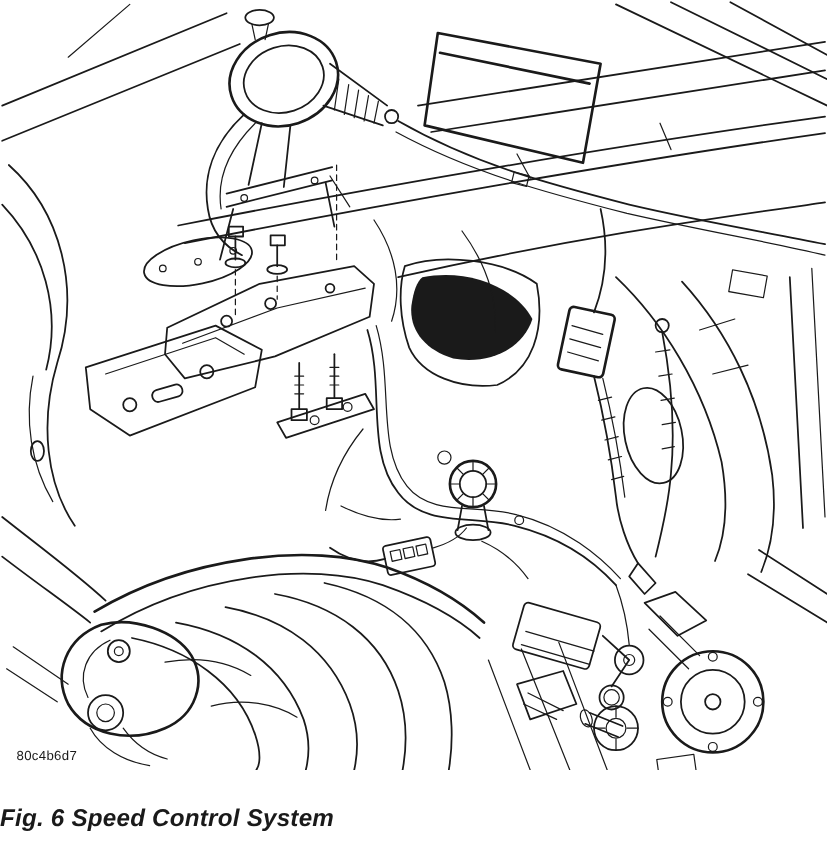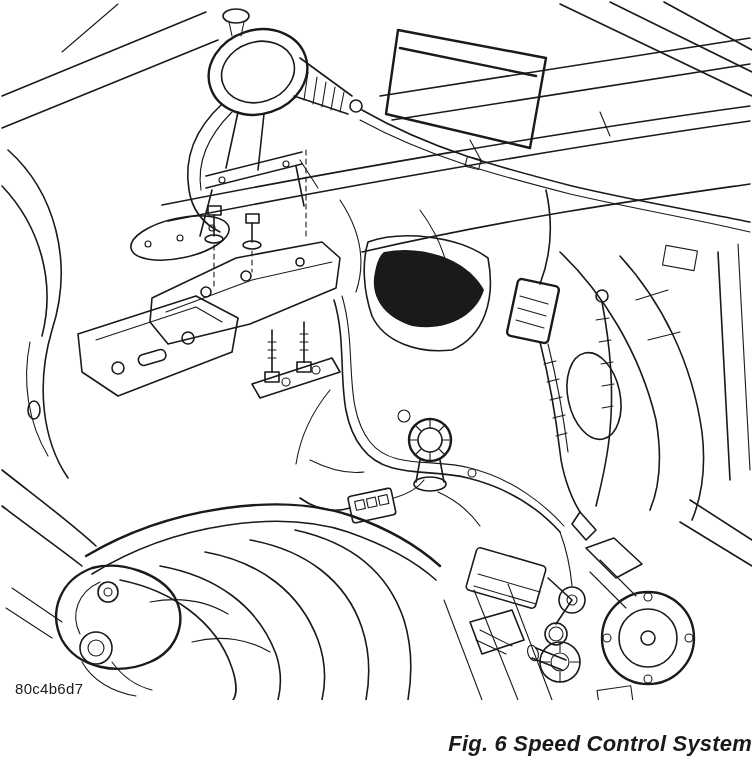--- a/index.html
+++ b/index.html
@@ -15,25 +15,25 @@
   svg.art path, svg.art line, svg.art circle, svg.art ellipse, svg.art rect {
     fill:none; stroke:currentColor; stroke-width:1.6; stroke-linecap:round; stroke-linejoin:round;
   }
   svg.art .sw2 { stroke-width:2.4; }
   svg.art .sw1 { stroke-width:1.1; }
   svg.art g.sw2 > * { stroke-width:2.4; }
   svg.art .dash { stroke-dasharray:5 4; }
   svg.art .fill { fill:currentColor; stroke:none; }
   .figure-code {
     position:absolute; left:15px; top:680px;
-    font-size:15px; color:var(--ink); letter-spacing:0.3px;
+    font-size:12px; color:var(--ink); letter-spacing:0.3px;
   }
   .figure-caption {
     position:absolute; left:0; top:731px; width:100%;
-    text-align:right; font-weight:700; font-style:italic;
+    text-align:left; font-weight:700; font-style:italic;
     font-size:22px; letter-spacing:0.2px; color:var(--ink);
   }
 </style>
 </head>
 <body>
 
 <div class="page">
   <div>
     <svg class="art" width="752" height="700" viewBox="0 0 752 700" role="img" aria-label="Black-and-white service-manual line illustration of an engine compartment showing the speed control servo with ribbed actuator boot at upper left, its mounting bracket with bolts and studs, control cables routed along the cowl and down to the throttle body and linkage at lower right, with the intake manifold and valve cover at lower left.">
 

